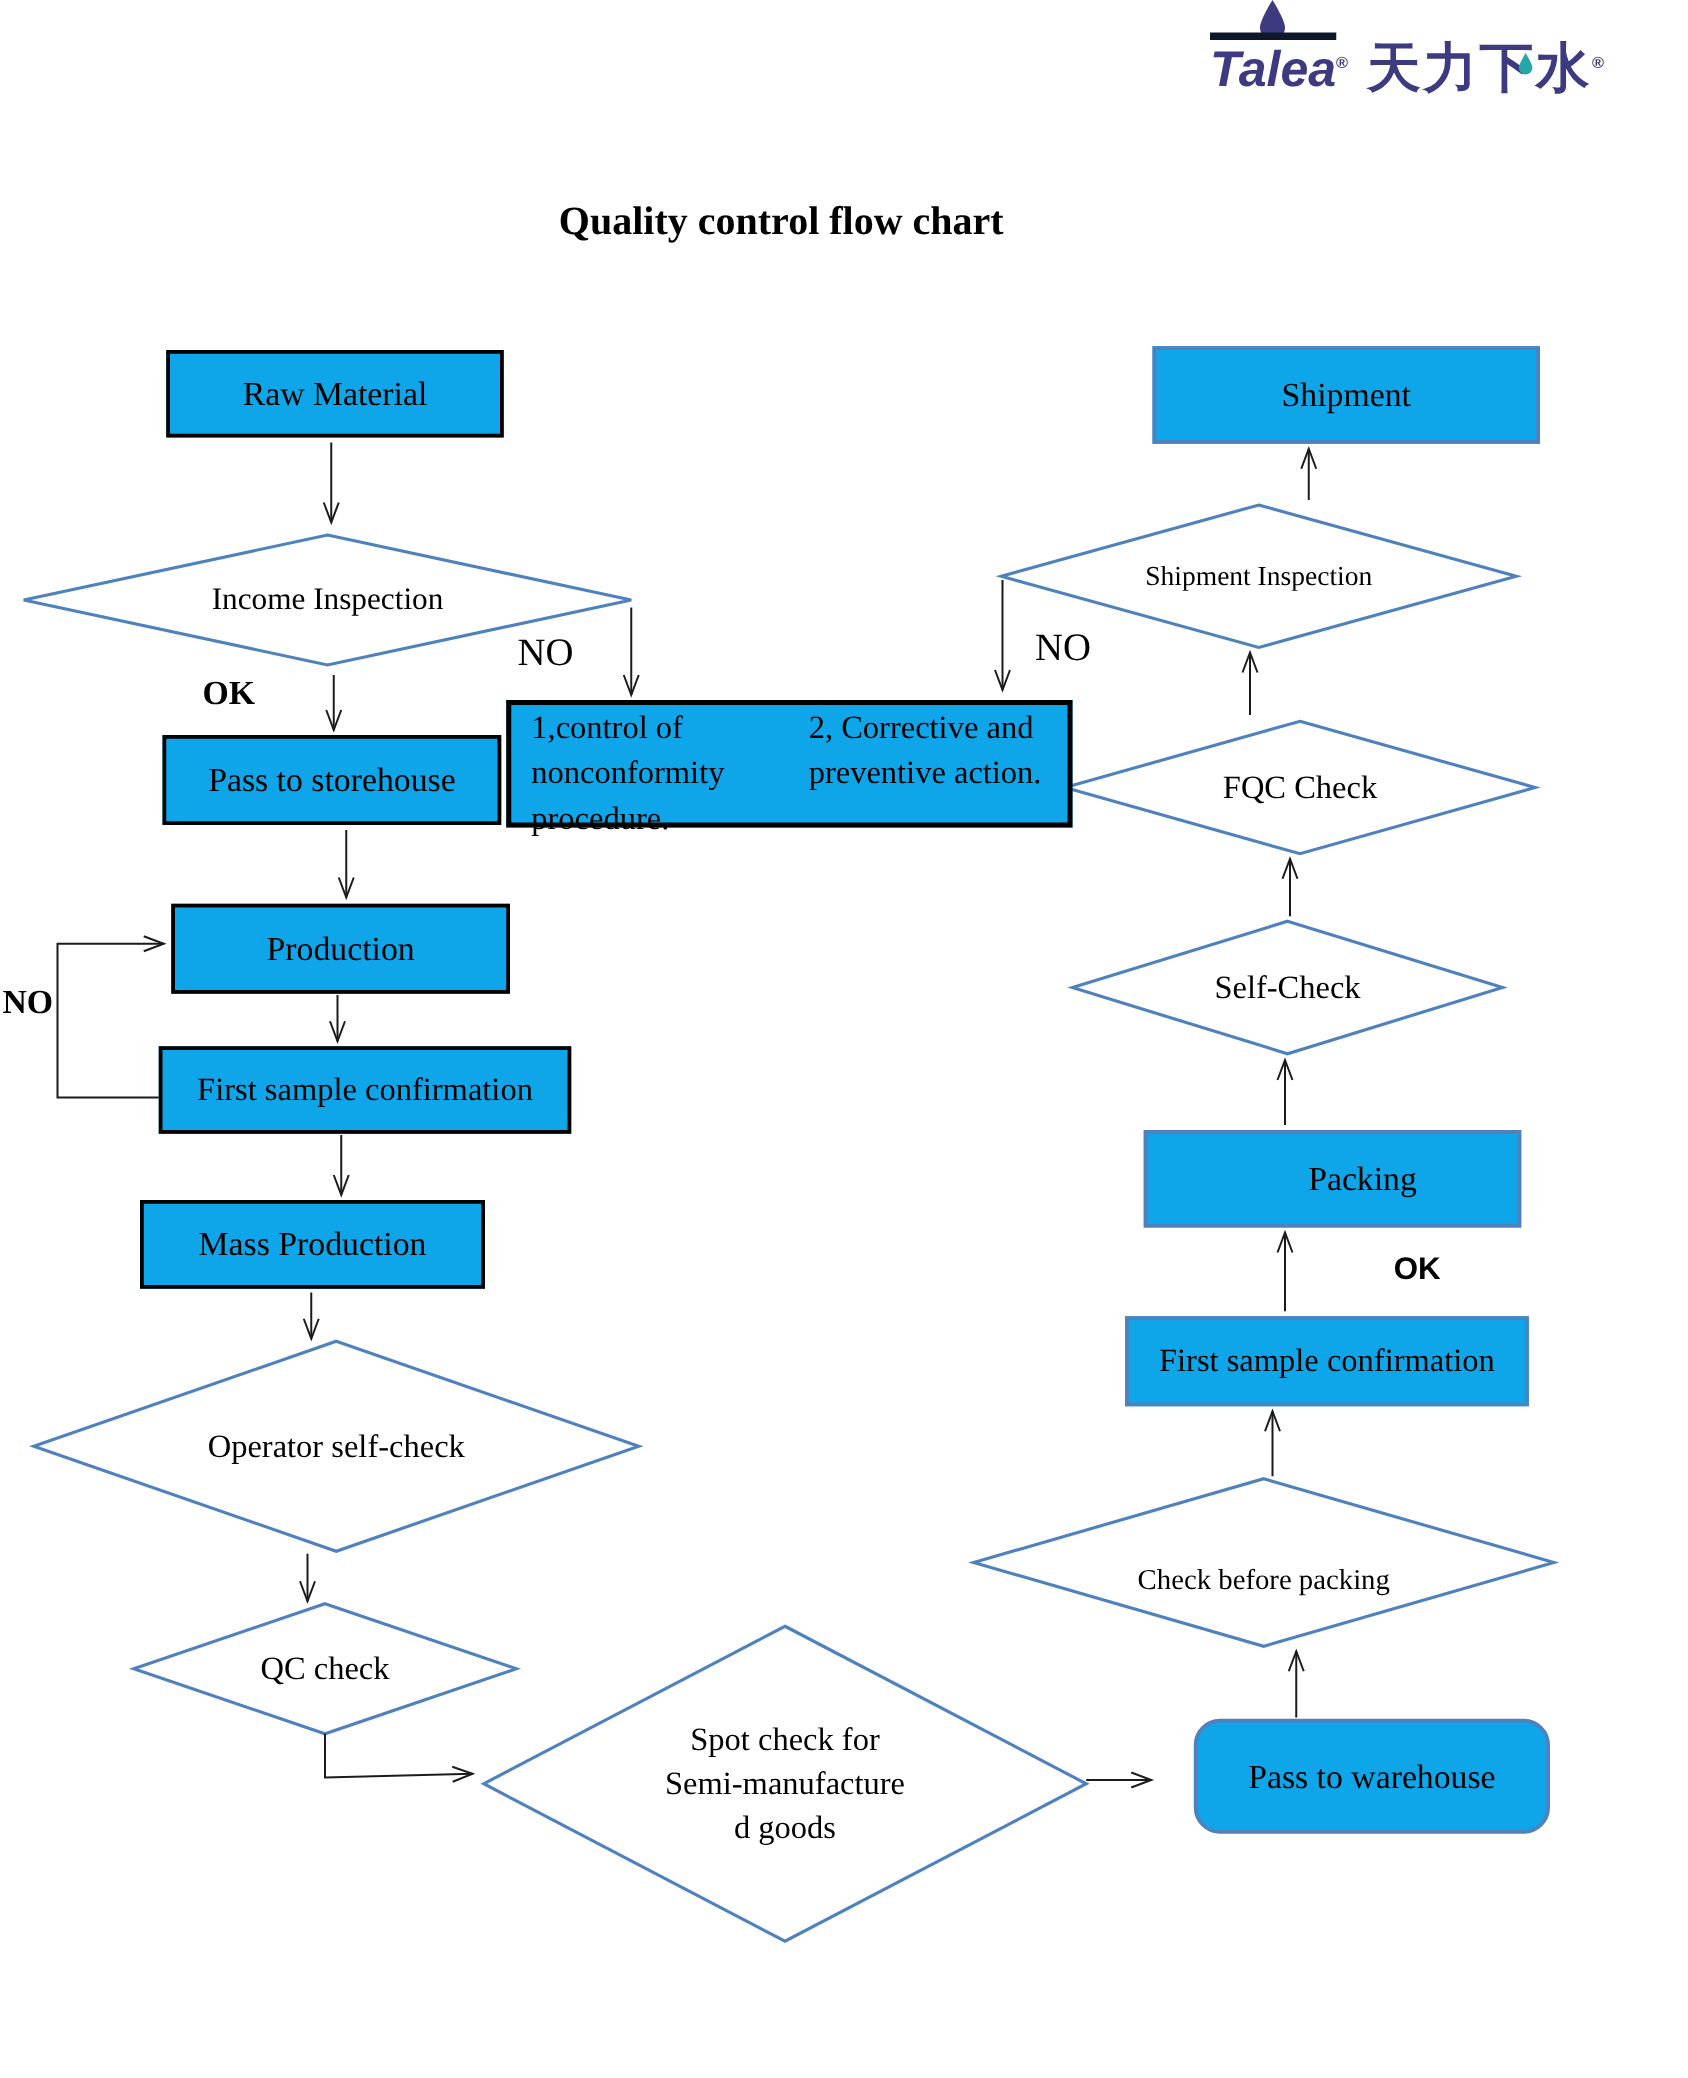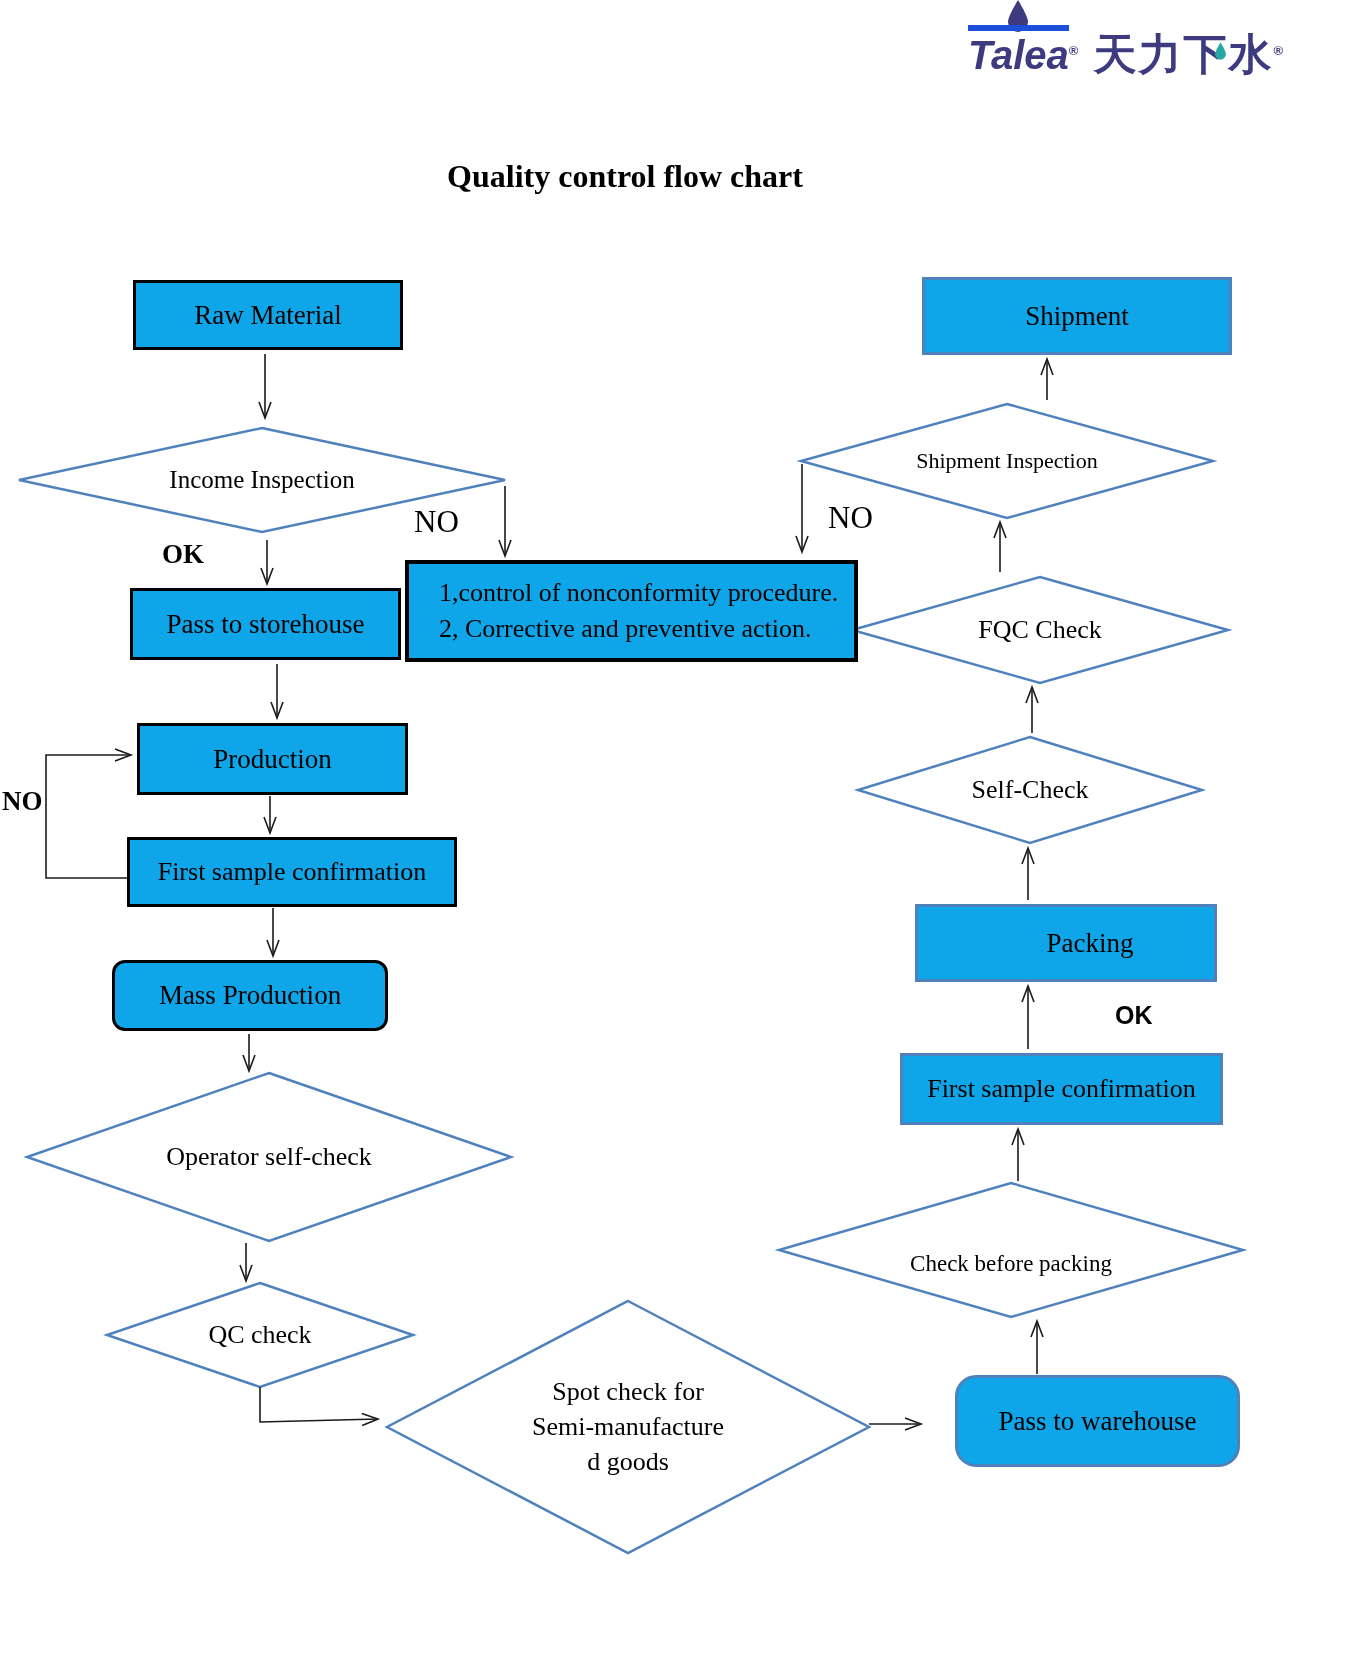--- a/index.html
+++ b/index.html
@@ -9,37 +9,37 @@
   svg.layer{position:absolute;left:0;top:0;}
 
   .title{position:absolute;left:0;top:158px;width:1250px;text-align:center;
          font-size:32px;font-weight:bold;}
 
   .node{position:absolute;display:flex;align-items:center;justify-content:center;
         text-align:center;background:#0ea5e9;box-sizing:border-box;font-size:27px;}
   .blackbox{border:3px solid #000;}
   .bluebox{border:3px solid #4f81bd;margin-left:30px;}
   .thickbox{border:4px solid #000;}
-  .noncon{flex-direction:column;align-items:flex-start;justify-content:center;
-          padding-left:30px;font-size:26px;line-height:1.4;text-align:left;}
+  .noncon{align-items:flex-start;justify-content:center;
+          padding-left:16px;font-size:26px;line-height:1.4;text-align:left;}
 
   .dlabel{position:absolute;transform:translate(-50%,-50%);white-space:nowrap;
           font-size:26px;text-align:center;line-height:1.35;}
 
   .freelabel{position:absolute;white-space:nowrap;}
   .lbl-serif-big{font-size:31px;}
   .lbl-serif-bold{font-size:27px;font-weight:bold;}
   .lbl-sans-bold{font-family:"Liberation Sans","DejaVu Sans",sans-serif;
                  font-size:25px;font-weight:bold;}
 
   .logo{position:absolute;left:962px;top:2px;width:330px;height:96px;color:#3e3a80;}
   .logo-text{position:absolute;left:6px;top:24px;white-space:nowrap;
              font-family:"Liberation Sans","DejaVu Sans",sans-serif;
              font-weight:bold;font-size:40px;font-style:italic;}
-  .logo-talea{border-top:6px solid #1d4ed8;padding-top:2px;}
+  .logo-talea{border-top:6px solid #0f172a;padding-top:2px;}
   .logo-cn{font-style:normal;font-size:43px;letter-spacing:2px;margin-left:4px;}
   .logo-reg{font-size:13px;vertical-align:super;font-style:normal;}
   .logo-drop{position:absolute;left:44px;top:-2px;}
   .logo-drop-small{position:absolute;left:252px;top:40px;}
 </style>
 </head>
 <body>
 
 <div class="stage">
 
@@ -100,21 +100,21 @@
   <div class="title">Quality control flow chart</div>
 
   <div class="node blackbox" style="left:133px;top:280px;width:270px;height:70px;">Raw Material</div>
   <div class="node blackbox" style="left:130px;top:588px;width:271px;height:72px;">Pass to storehouse</div>
   <div class="node thickbox noncon" style="left:405px;top:560px;width:453px;height:102px;">
     <div>1,control of nonconformity procedure.</div>
     <div>2, Corrective and preventive action.</div>
   </div>
   <div class="node blackbox" style="left:137px;top:723px;width:271px;height:72px;">Production</div>
   <div class="node blackbox" style="left:127px;top:837px;width:330px;height:70px;font-size:26px;">First sample confirmation</div>
-  <div class="node blackbox" style="left:112px;top:960px;width:276px;height:71px;border-radius:13px;">Mass Production</div>
+  <div class="node blackbox" style="left:112px;top:960px;width:276px;height:71px;">Mass Production</div>
 
   <div class="node bluebox" style="left:892px;top:277px;width:310px;height:78px;">Shipment</div>
   <div class="node bluebox" style="left:885px;top:904px;width:302px;height:78px;padding-left:48px;">Packing</div>
   <div class="node bluebox" style="left:870px;top:1053px;width:323px;height:72px;font-size:26px;">First sample confirmation</div>
   <div class="node bluebox" style="left:925px;top:1375px;width:285px;height:92px;border-radius:21px;">Pass to warehouse</div>
 
   <div class="dlabel" style="left:262px;top:480px;font-size:25px;">Income Inspection</div>
   <div class="dlabel" style="left:269px;top:1157px;">Operator self-check</div>
   <div class="dlabel" style="left:260px;top:1335px;">QC check</div>
   <div class="dlabel" style="left:628px;top:1427px;">

